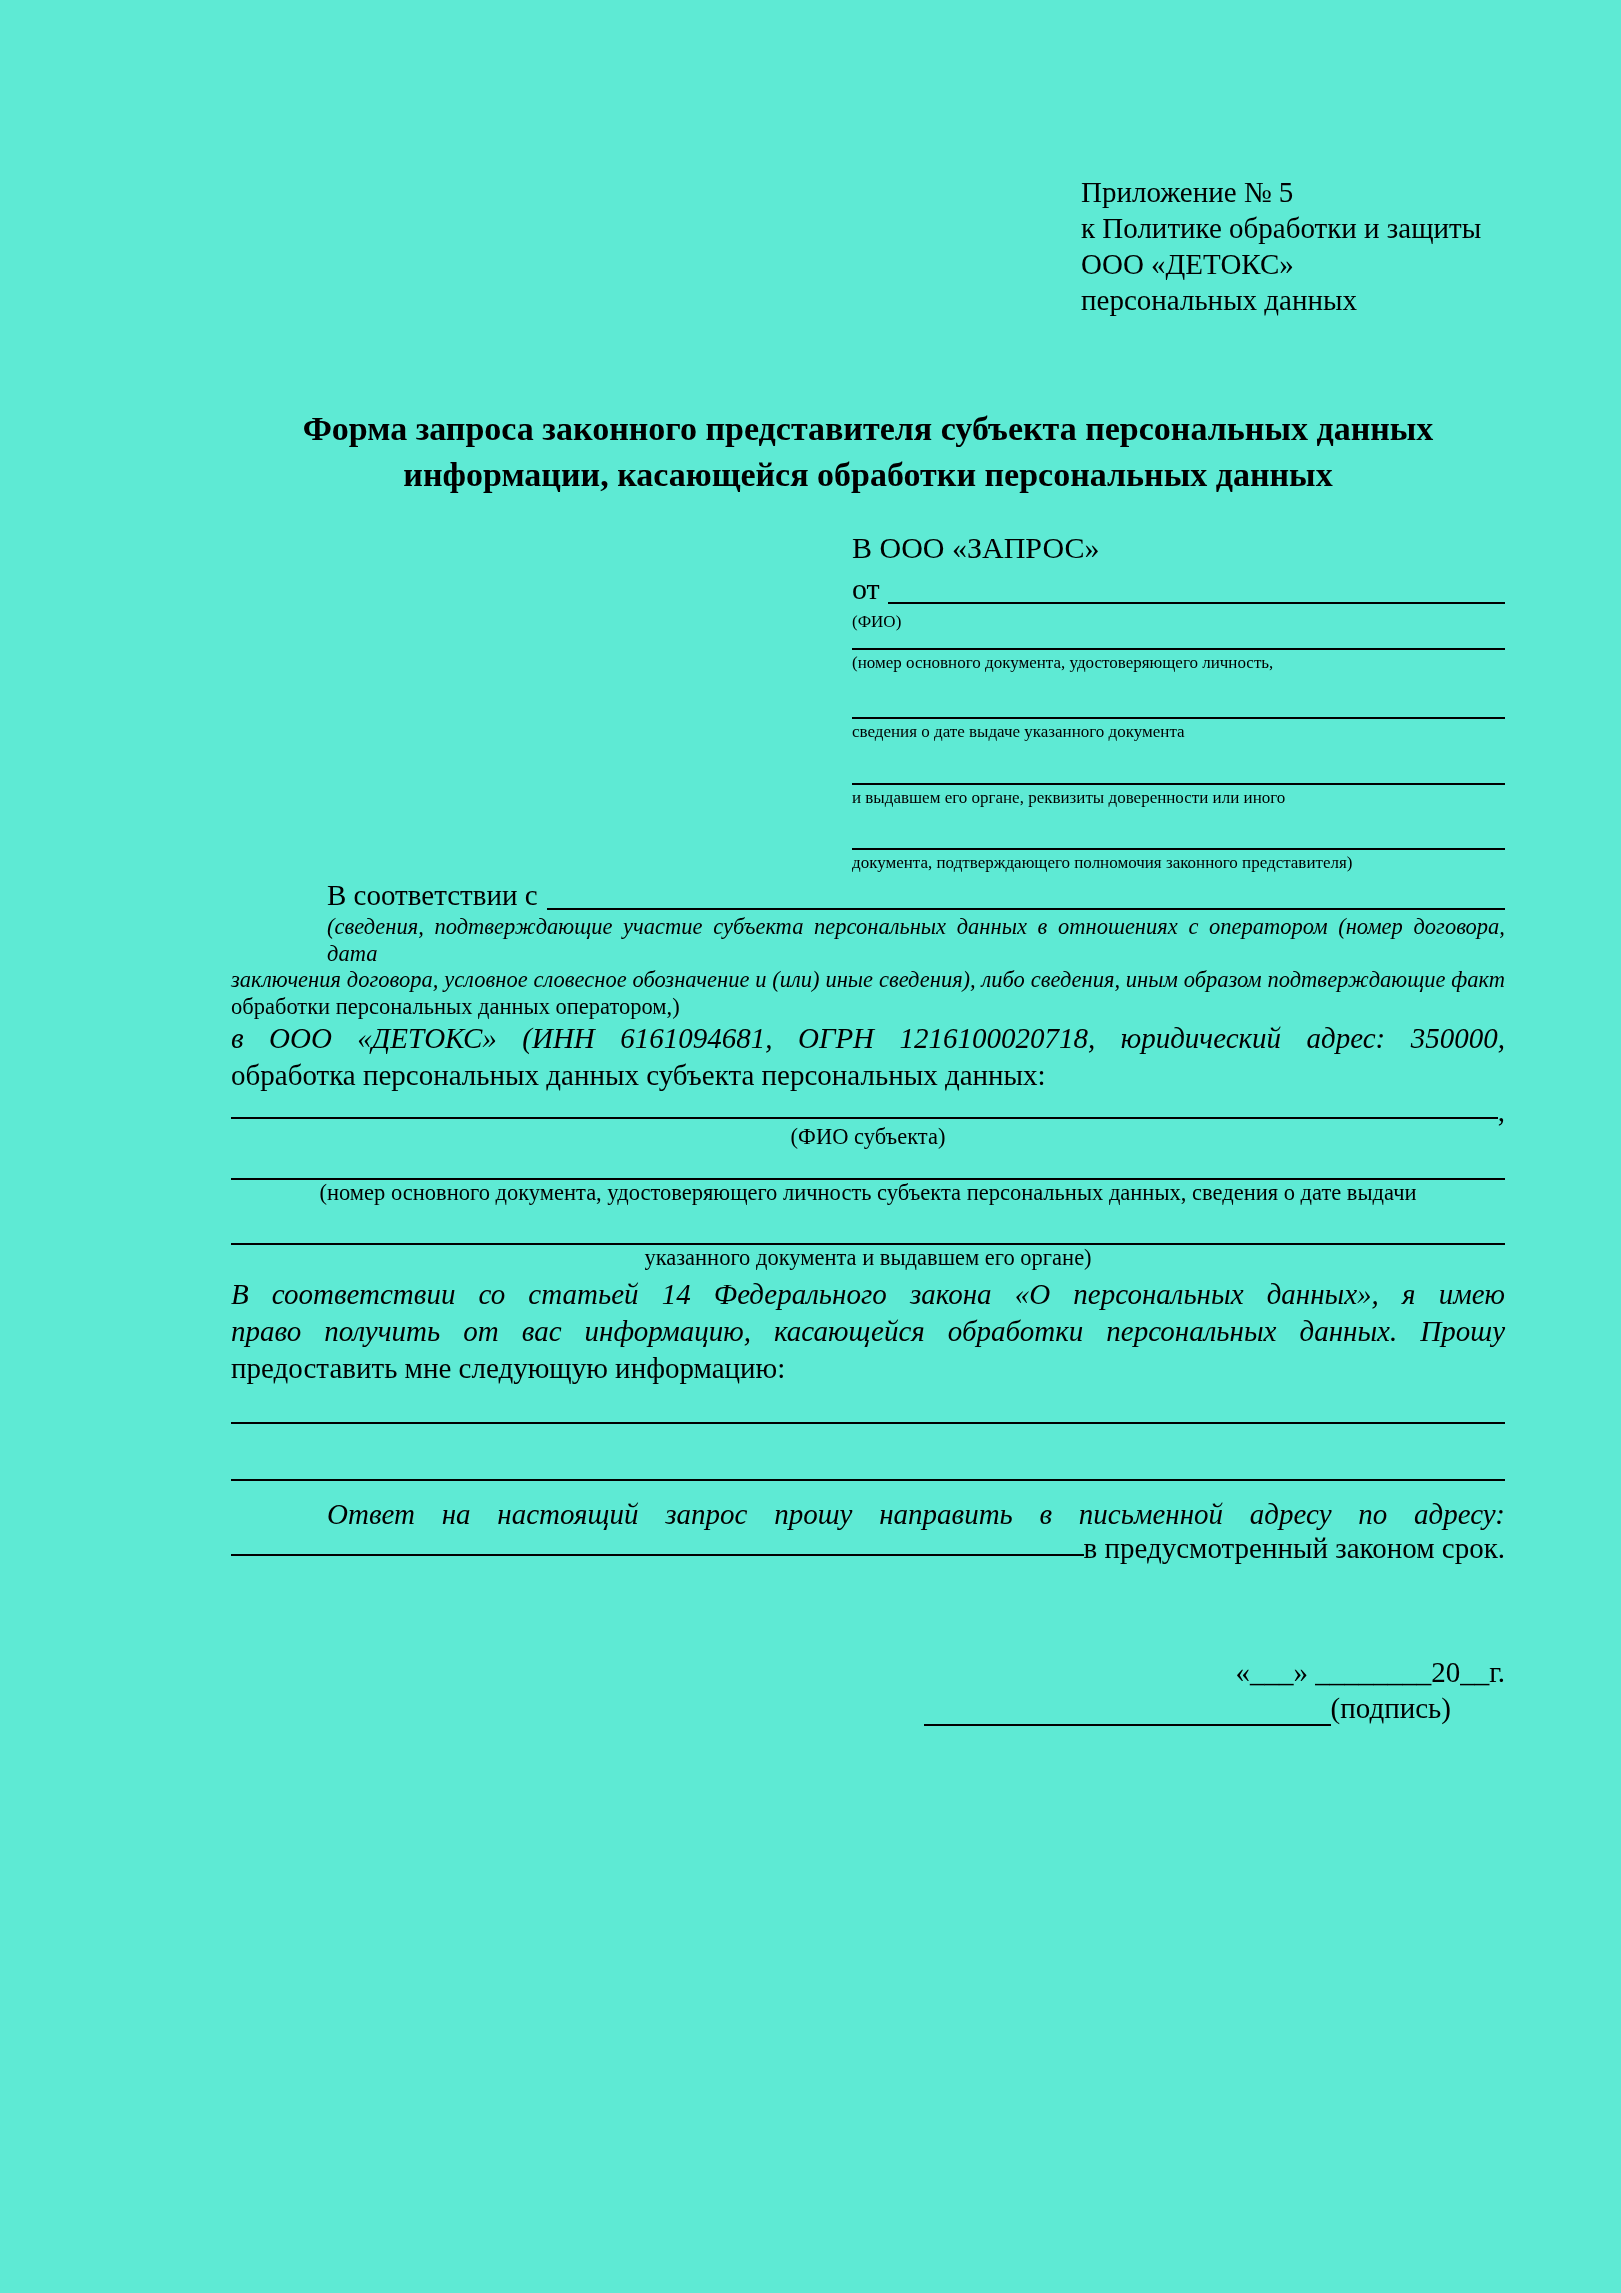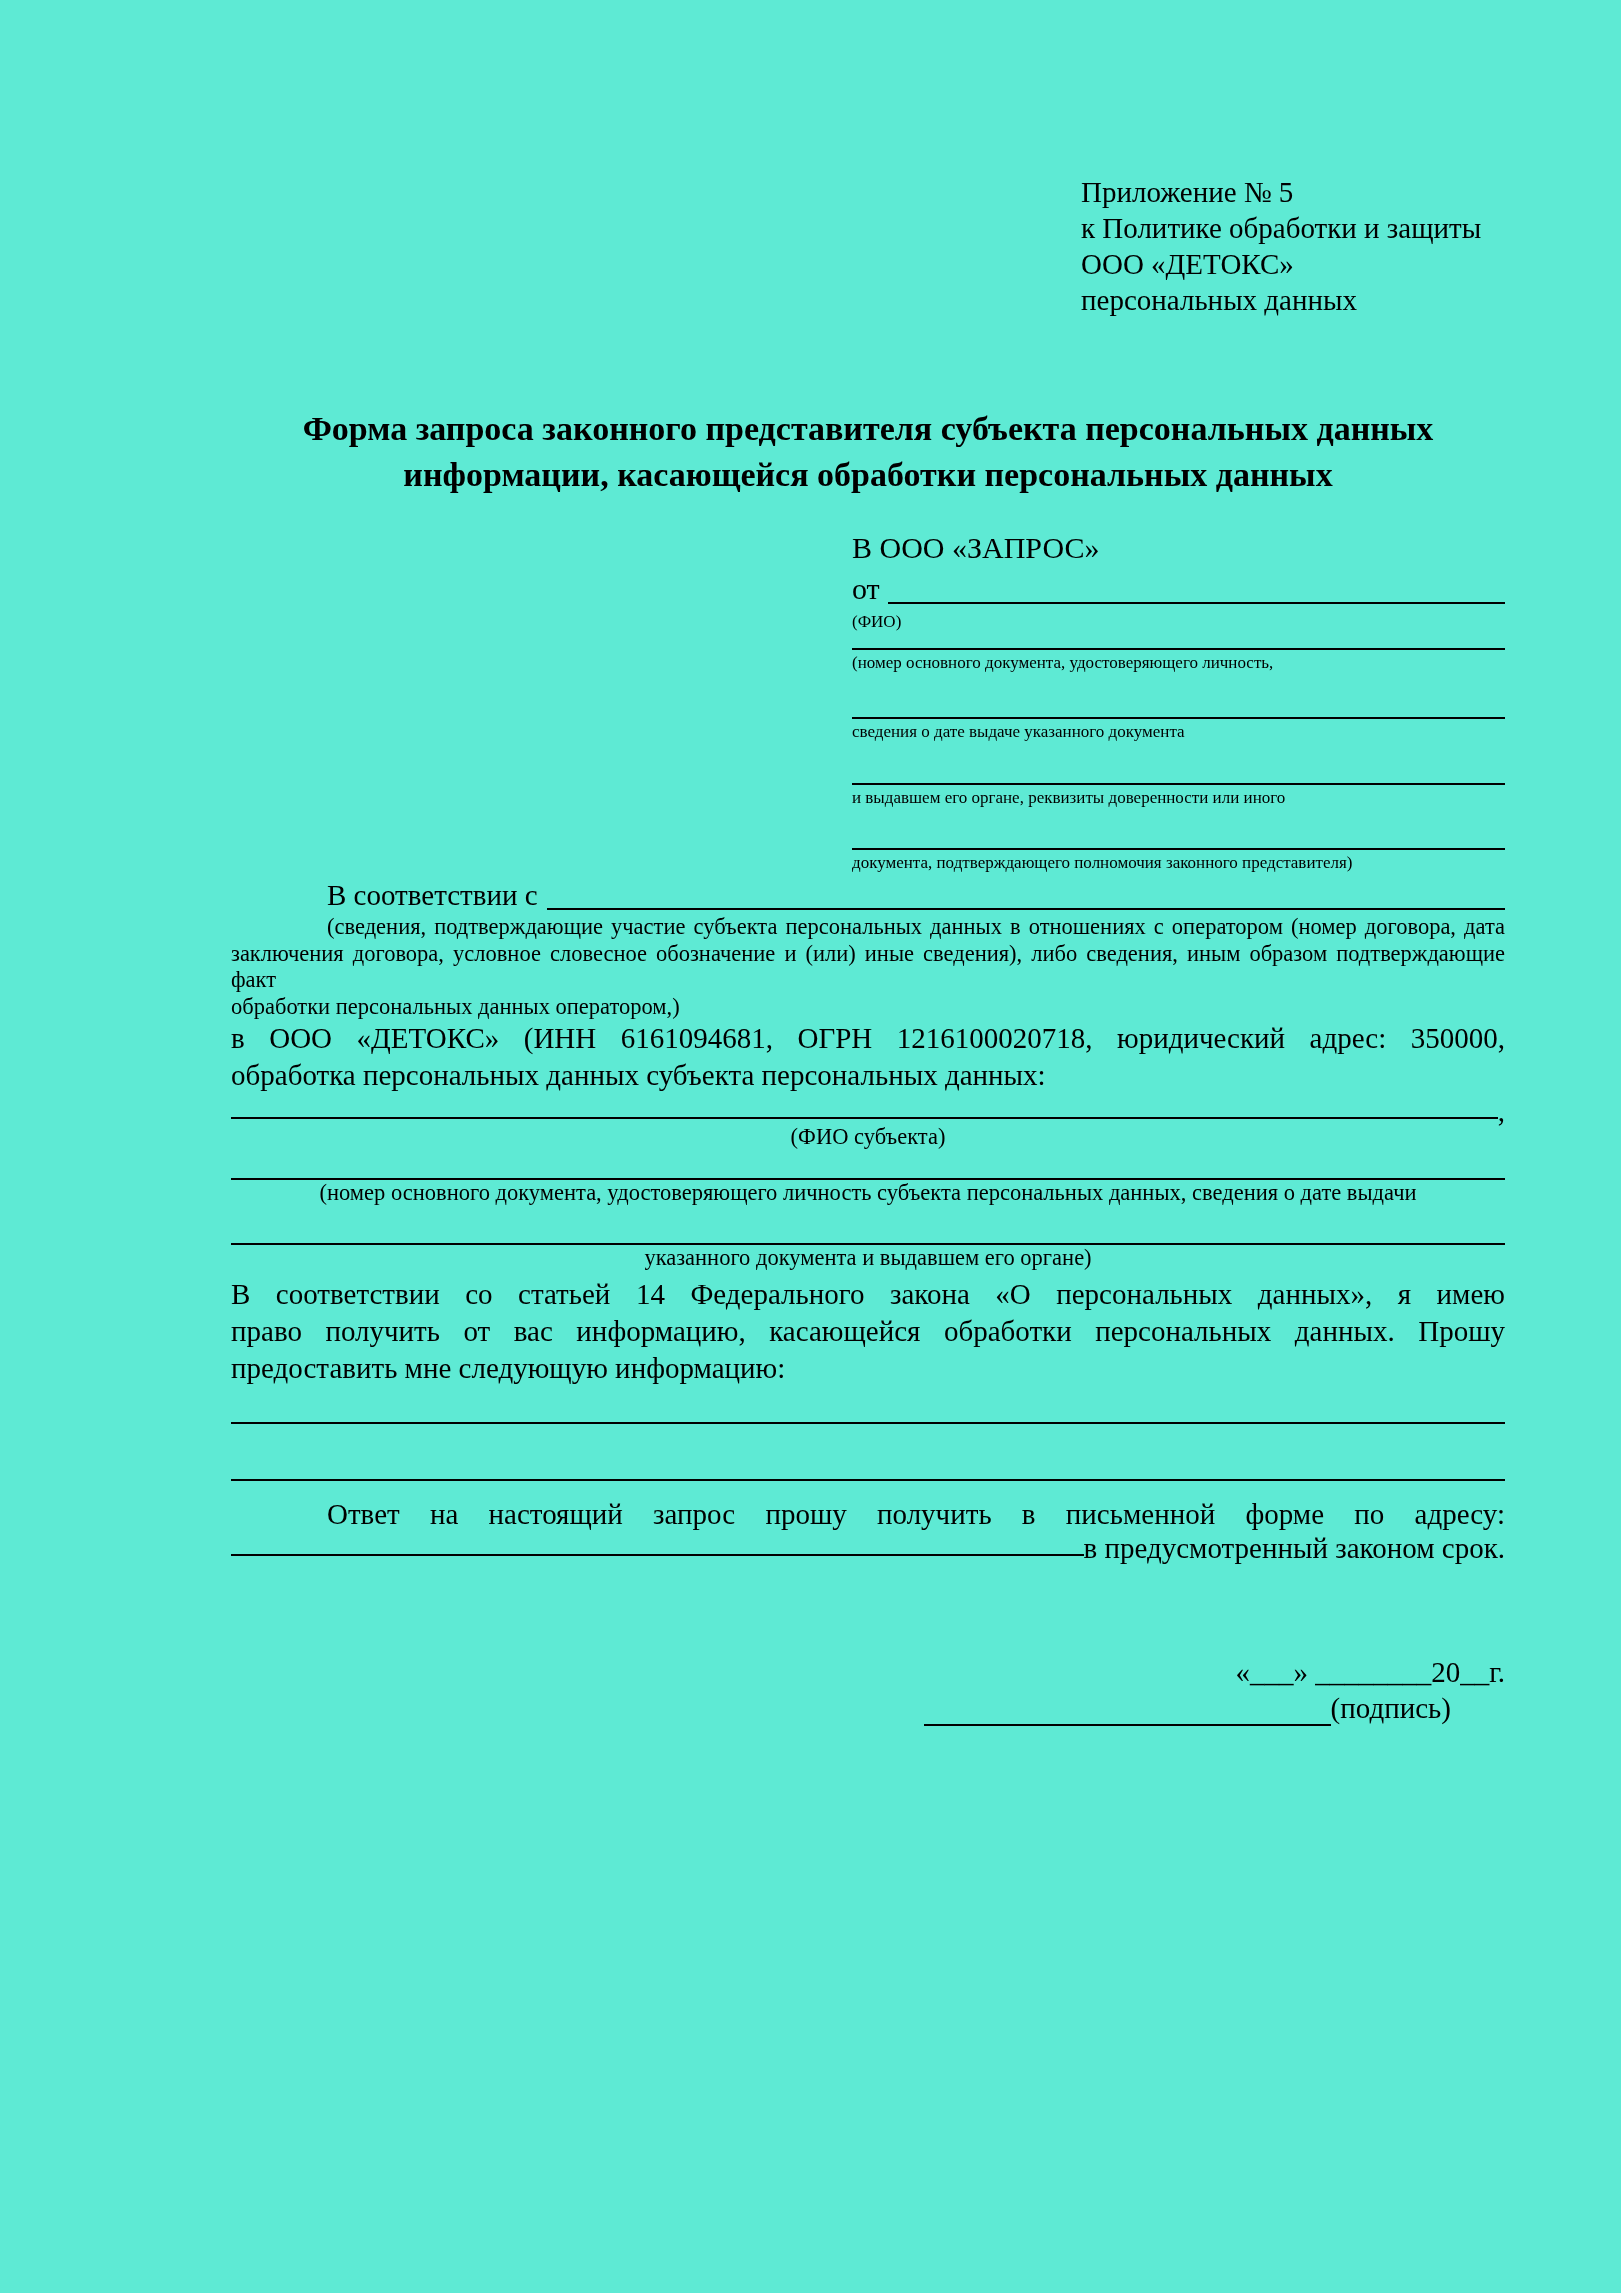--- a/index.html
+++ b/index.html
@@ -38,21 +38,21 @@
   .blank { border-bottom: 2.9px solid #000; }
   .b1 { height: 13.7px; }
   .b2 { height: 41px; }
   .b3 { height: 39px; }
   .b4 { height: 37px; }
   
   .zapros { margin-top: 47px; font-size: 30px; line-height: 39px; text-align: center; }
   .lead-row { margin-top: 2px; height: 37px; padding-left: 96px; }
   .lead-row .lbl { line-height: 37px; padding-right: 9.8px; white-space: nowrap; }
   .lead-row .fill { margin-bottom: 3.9px; }
-  .jline { text-align: justify; text-align-last: justify; }
+  .jline { text-align: justify; text-align-last: justify; font-style: italic; }
   .lline { text-align: left; }
   .small { font-size: 22.5px; line-height: 26.5px; }
   .small .ind { padding-left: 96px; }
   .bodyp { font-size: 29px; line-height: 37px; }
   .subj-row { margin-top: 5.9px; height: 23.5px; }
   .subj-row .comma { line-height: 23.5px; }
   .mt30 { margin-top: 29px; }
   .mt38 { margin-top: 37px; }
   .cap-wide { font-size: 22.5px; line-height: 25.5px; text-align: center; }
   .law { margin-top: 5.9px; }
@@ -133,21 +133,21 @@
 
   <div class="bodyp law">
     <div class="jline">В соответствии со статьей 14 Федерального закона «О персональных данных», я имею</div>
     <div class="jline">право получить от вас информацию, касающейся обработки персональных данных. Прошу</div>
     <div class="lline">предоставить мне следующую информацию:</div>
   </div>
 
   <div class="blank gap1"></div>
   <div class="blank gap2"></div>
 
-  <div class="resp1 jline">Ответ на настоящий запрос прошу получить в письменной форме по адресу:</div>
+  <div class="resp1 jline">Ответ на настоящий запрос прошу направить в письменной адресу по адресу:</div>
   <div class="row resp2">
     <span class="fill"></span>
     <span class="tail">в предусмотренный законом срок.</span>
   </div>
 
   <div class="sig-row">
     <span class="sig-date">«___» ________20__г.</span>
     <span class="sig-right">
       <span class="sig-line"></span>
       <span class="sig-cap">(подпись)</span>

